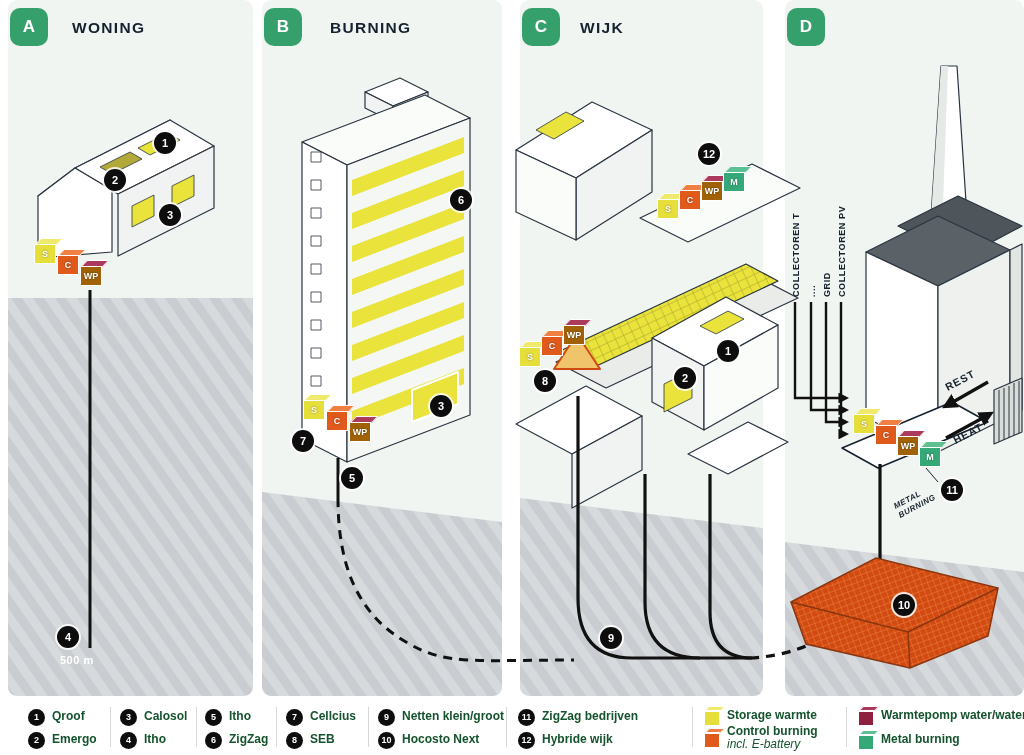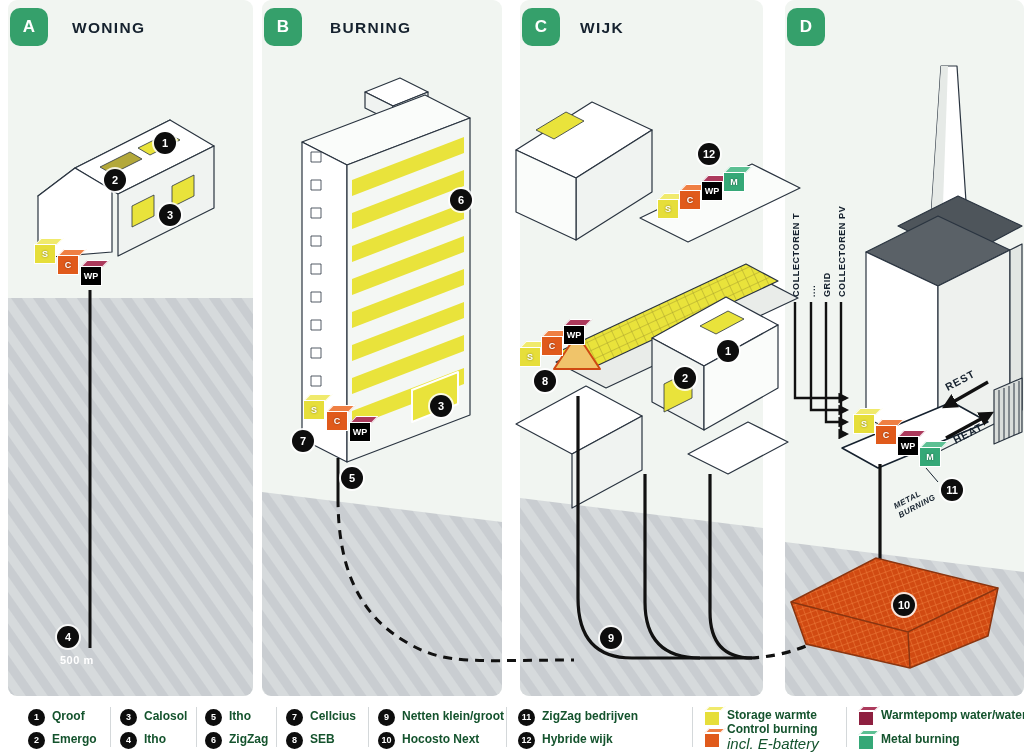--- a/index.html
+++ b/index.html
@@ -17,36 +17,36 @@
           box-shadow:0 0 0 2px rgba(255,255,255,.85);z-index:5}
 
   .cube{position:absolute;width:22px;height:20px;z-index:4}
   .cube .t{position:absolute;left:4px;top:-6px;width:100%;height:7px;transform:skewX(-44deg);
            border:1.5px solid #fff;border-bottom:none;display:block}
   .cube .f{position:absolute;left:0;top:0;width:100%;height:100%;display:flex;align-items:center;justify-content:center;
            font-style:normal;font-weight:700;font-size:9px;color:#fff;border:1.5px solid #fff;
            text-shadow:0 0 2px rgba(0,0,0,.5)}
   .k-s  .f{background:#e6de3a}.k-s  .t{background:#f0ea6c}
   .k-c  .f{background:#e05a1b}.k-c  .t{background:#ef7f43}
-  .k-wp .f{background:#000000}.k-wp .t{background:#ac3a5c}
+  .k-wp .f{background:#a16207}.k-wp .t{background:#ac3a5c}
   .k-m  .f{background:#35a877}.k-m  .t{background:#5cc093}
 
   .vlabel{position:absolute;transform:rotate(-90deg);transform-origin:0 0;white-space:nowrap;
           font-size:9px;font-weight:700;letter-spacing:.6px;color:#15212e;z-index:5}
   .alabel{position:absolute;transform:rotate(-28deg);font-size:10.5px;font-weight:700;letter-spacing:1px;color:#15212e;z-index:5}
   .mlabel{position:absolute;transform:rotate(-28deg);font-size:8px;font-weight:700;font-style:italic;
           letter-spacing:.5px;width:50px;line-height:1.25;color:#15212e;z-index:5}
   .depth{position:absolute;color:#fff;font-size:11px;font-weight:700;letter-spacing:.5px;z-index:5}
 
   .legend{position:absolute;left:0;top:698px;width:1024px;height:57px;background:#fff;z-index:7}
   .litem{position:absolute;display:flex;align-items:center;gap:7px;height:18px}
   .lmarker{width:17px;height:17px;border-radius:50%;background:#0d0d0d;color:#fff;flex:0 0 17px;
            display:flex;align-items:center;justify-content:center;font-size:9px;font-weight:700}
   .llabel{font-size:12px;font-weight:700;color:#14532d;white-space:nowrap;line-height:1.1}
-  .llabel .sub{display:block;font-style:italic;font-weight:400;font-size:15px}
+  .llabel .sub{display:block;font-style:italic;font-weight:400;font-size:12px}
   .swatch{position:relative;width:16px;height:15px;flex:0 0 16px;margin-top:4px}
   .swatch .t{position:absolute;left:3px;top:-5px;width:100%;height:5px;transform:skewX(-45deg);border:1px solid #fff;display:block}
   .swatch .f{position:absolute;left:0;top:0;width:100%;height:100%;border:1px solid #fff;display:block}
   .sw-storage  .f{background:#e6de3a}.sw-storage  .t{background:#f0ea6c}
   .sw-control  .f{background:#e05a1b}.sw-control  .t{background:#ef7f43}
   .sw-heatpump .f{background:#8e2040}.sw-heatpump .t{background:#ac3a5c}
   .sw-metal    .f{background:#35a877}.sw-metal    .t{background:#5cc093}
   .vdiv{position:absolute;width:1px;height:40px;top:9px;background:#d4d8da}
 </style>
 </head>

